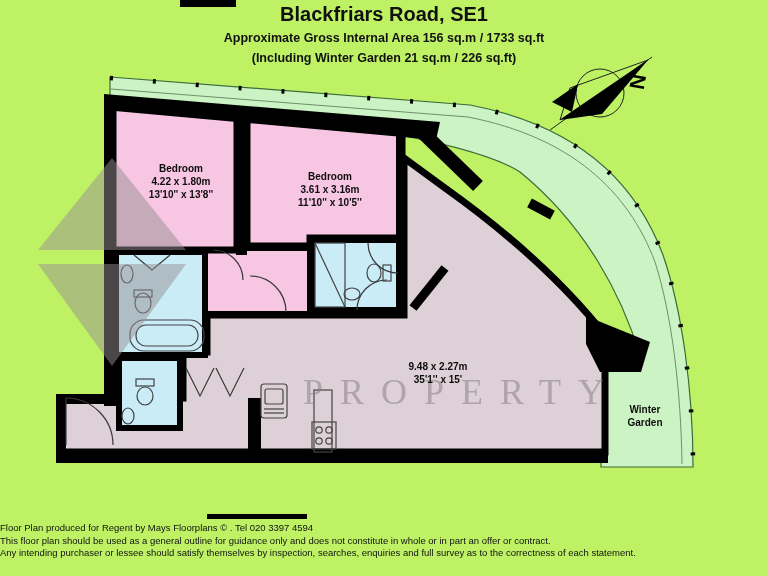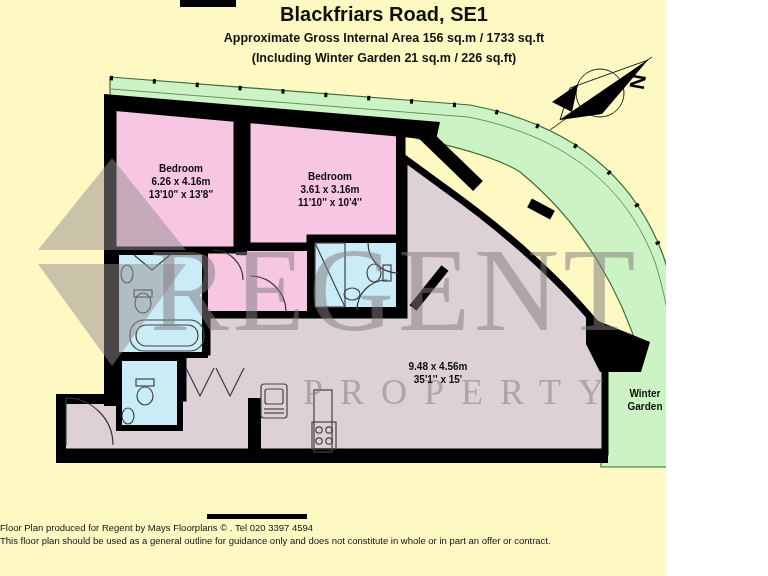--- a/index.html
+++ b/index.html
@@ -1,16 +1,16 @@
 <!DOCTYPE html>
 <html><head>
 <meta charset="utf-8">
 <style>
   html,body{margin:0;padding:0;background:#fff;}
-  .page{position:relative;width:666px;height:576px;background:#fef9c3;overflow:hidden;
+  .page{position:relative;width:768px;height:576px;background:#bef264;overflow:hidden;
         font-family:"Liberation Sans",sans-serif;color:#111;}
   .abs{position:absolute;}
   .hdr-title{top:3px;left:0;width:768px;text-align:center;font-size:20px;font-weight:bold;}
   .hdr-sub{left:0;width:768px;text-align:center;font-size:12.5px;font-weight:bold;}
   .footer-line{left:0;width:768px;text-align:left;font-size:9.5px;line-height:11px;color:#111;}
   .rlabel{text-align:center;font-size:10px;font-weight:bold;line-height:13px;color:#0d0d0d;z-index:5;}
   .rname{margin:0 auto;}
   .dims{white-space:nowrap;}
   .wm{font-family:"Liberation Serif",serif;color:rgba(130,122,127,0.52);z-index:4;pointer-events:none;}
   .wm-regent{top:232px;left:150px;font-size:118px;line-height:118px;letter-spacing:4px;}
@@ -112,37 +112,37 @@
     <g>
       <circle cx="600" cy="93" r="24" fill="none" stroke="#222" stroke-width="1"></circle>
       <line x1="550" y1="130" x2="652" y2="57" stroke="#222" stroke-width="1"></line>
       <polygon points="560,120 648,60 570,88" fill="none" stroke="#222" stroke-width="1"></polygon>
       <polygon points="560,120 648,60 602,114" fill="#000"></polygon>
       <polygon points="552,102 578,84 572,112" fill="#000"></polygon>
       <text x="638" y="80" font-size="21" font-weight="bold" fill="#000" font-family="Liberation Sans, sans-serif" transform="rotate(100 638 74)">N</text>
     </g>
   </svg>
 
-  <div class="abs wm wm-regent">REGENT</div>
   <div class="abs wm wm-property">PROPERTY</div>
 
   <div class="abs rlabel" style="left:121px;top:162px;width:120px;">
     <div class="rname">Bedroom</div>
-    <div class="dims">6.26 x 4.16m</div>
+    <div class="dims">4.22 x 1.80m</div>
     <div class="dims">13'10'' x 13'8''</div>
   </div>
   <div class="abs rlabel" style="left:270px;top:170px;width:120px;">
     <div class="rname">Bedroom</div>
     <div class="dims">3.61 x 3.16m</div>
-    <div class="dims">11'10'' x 10'4''</div>
+    <div class="dims">11'10'' x 10'5''</div>
   </div>
   <div class="abs rlabel" style="left:378px;top:360px;width:120px;">
-    <div class="dims">9.48 x 4.56m</div>
+    <div class="dims">9.48 x 2.27m</div>
     <div class="dims">35'1'' x 15'</div>
   </div>
-  <div class="abs rlabel" style="left:605px;top:387px;width:80px;">
+  <div class="abs rlabel" style="left:605px;top:403px;width:80px;">
     <div class="rname" style="width:48px;">Winter Garden</div>
   </div>
 
   <div class="abs footer-line" style="top:522px;">Floor Plan produced for Regent by Mays Floorplans © . Tel 020 3397 4594</div>
   <div class="abs footer-line" style="top:535px;">This floor plan should be used as a general outline for guidance only and does not constitute in whole or in part an offer or contract.</div>
+  <div class="abs footer-line" style="top:547px;">Any intending purchaser or lessee should satisfy themselves by inspection, searches, enquiries and full survey as to the correctness of each statement.</div>
 
 </div>
 
 </body></html>

